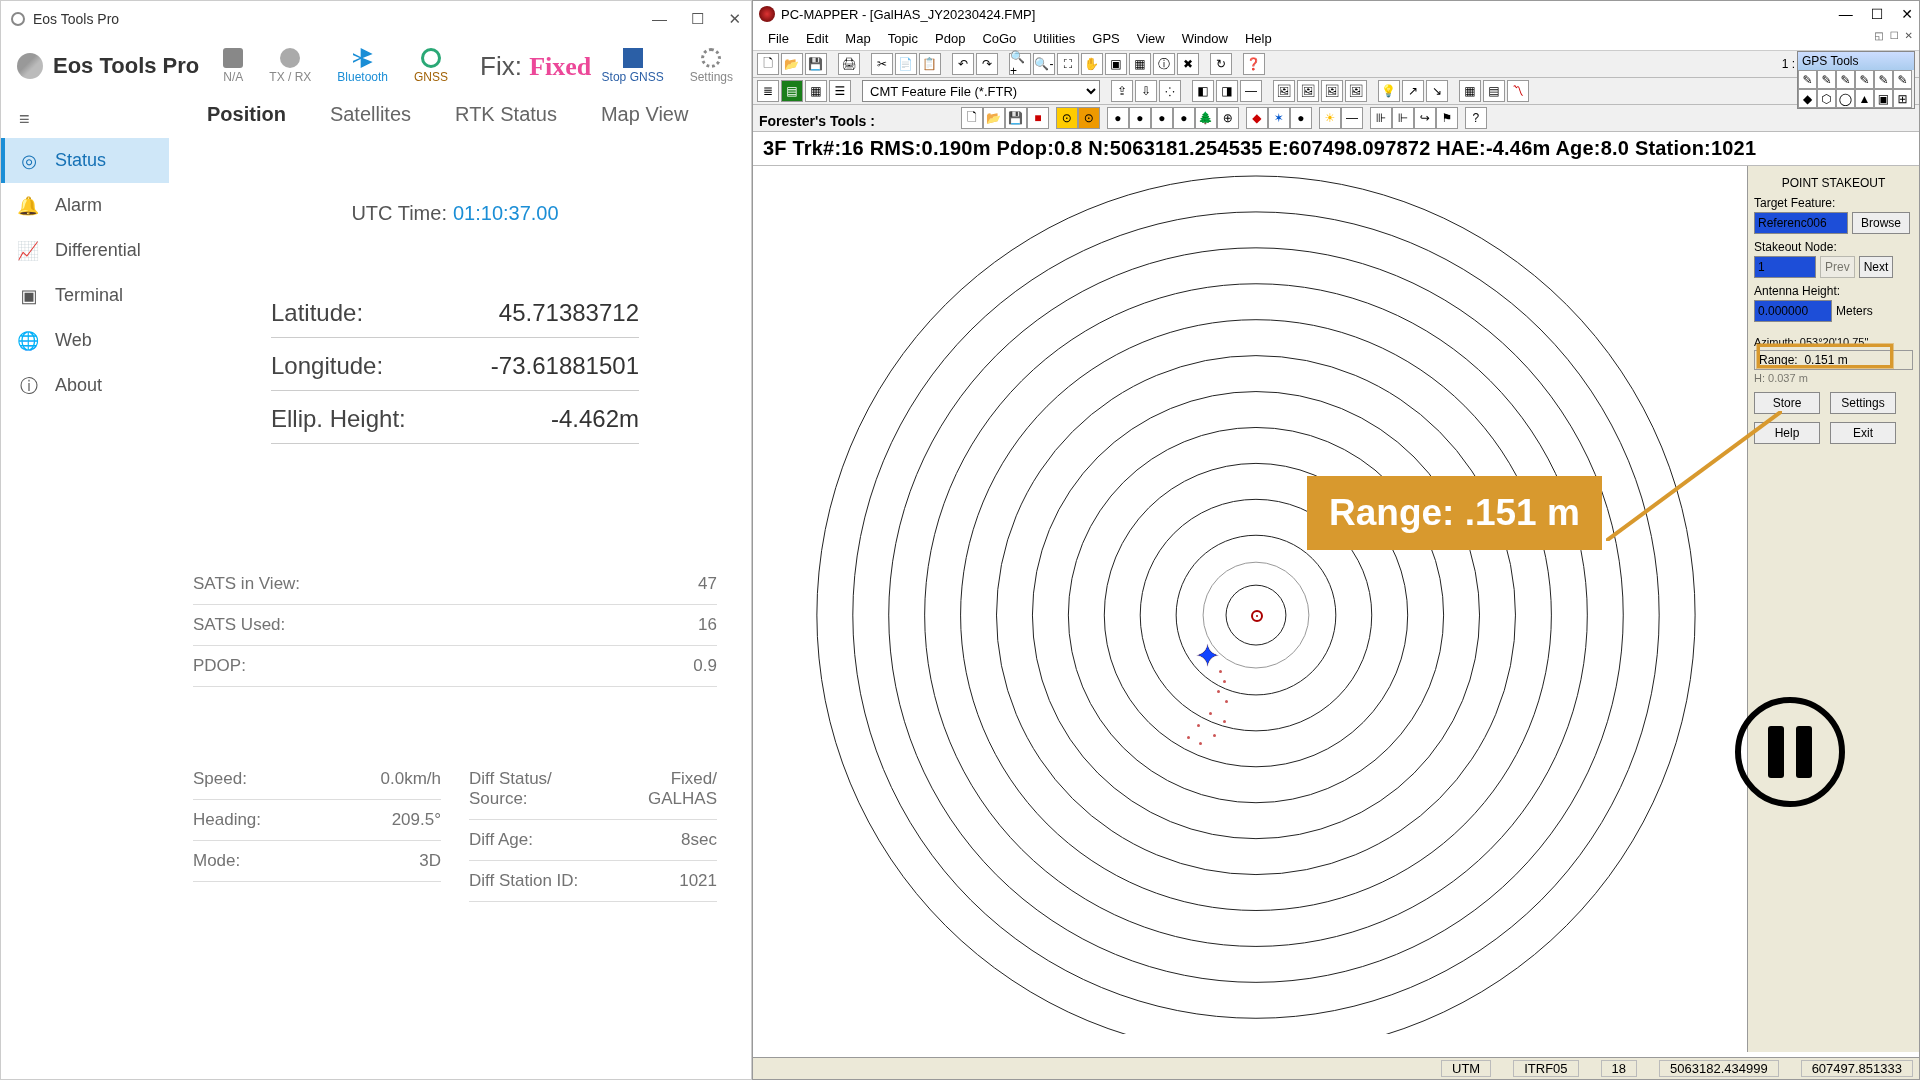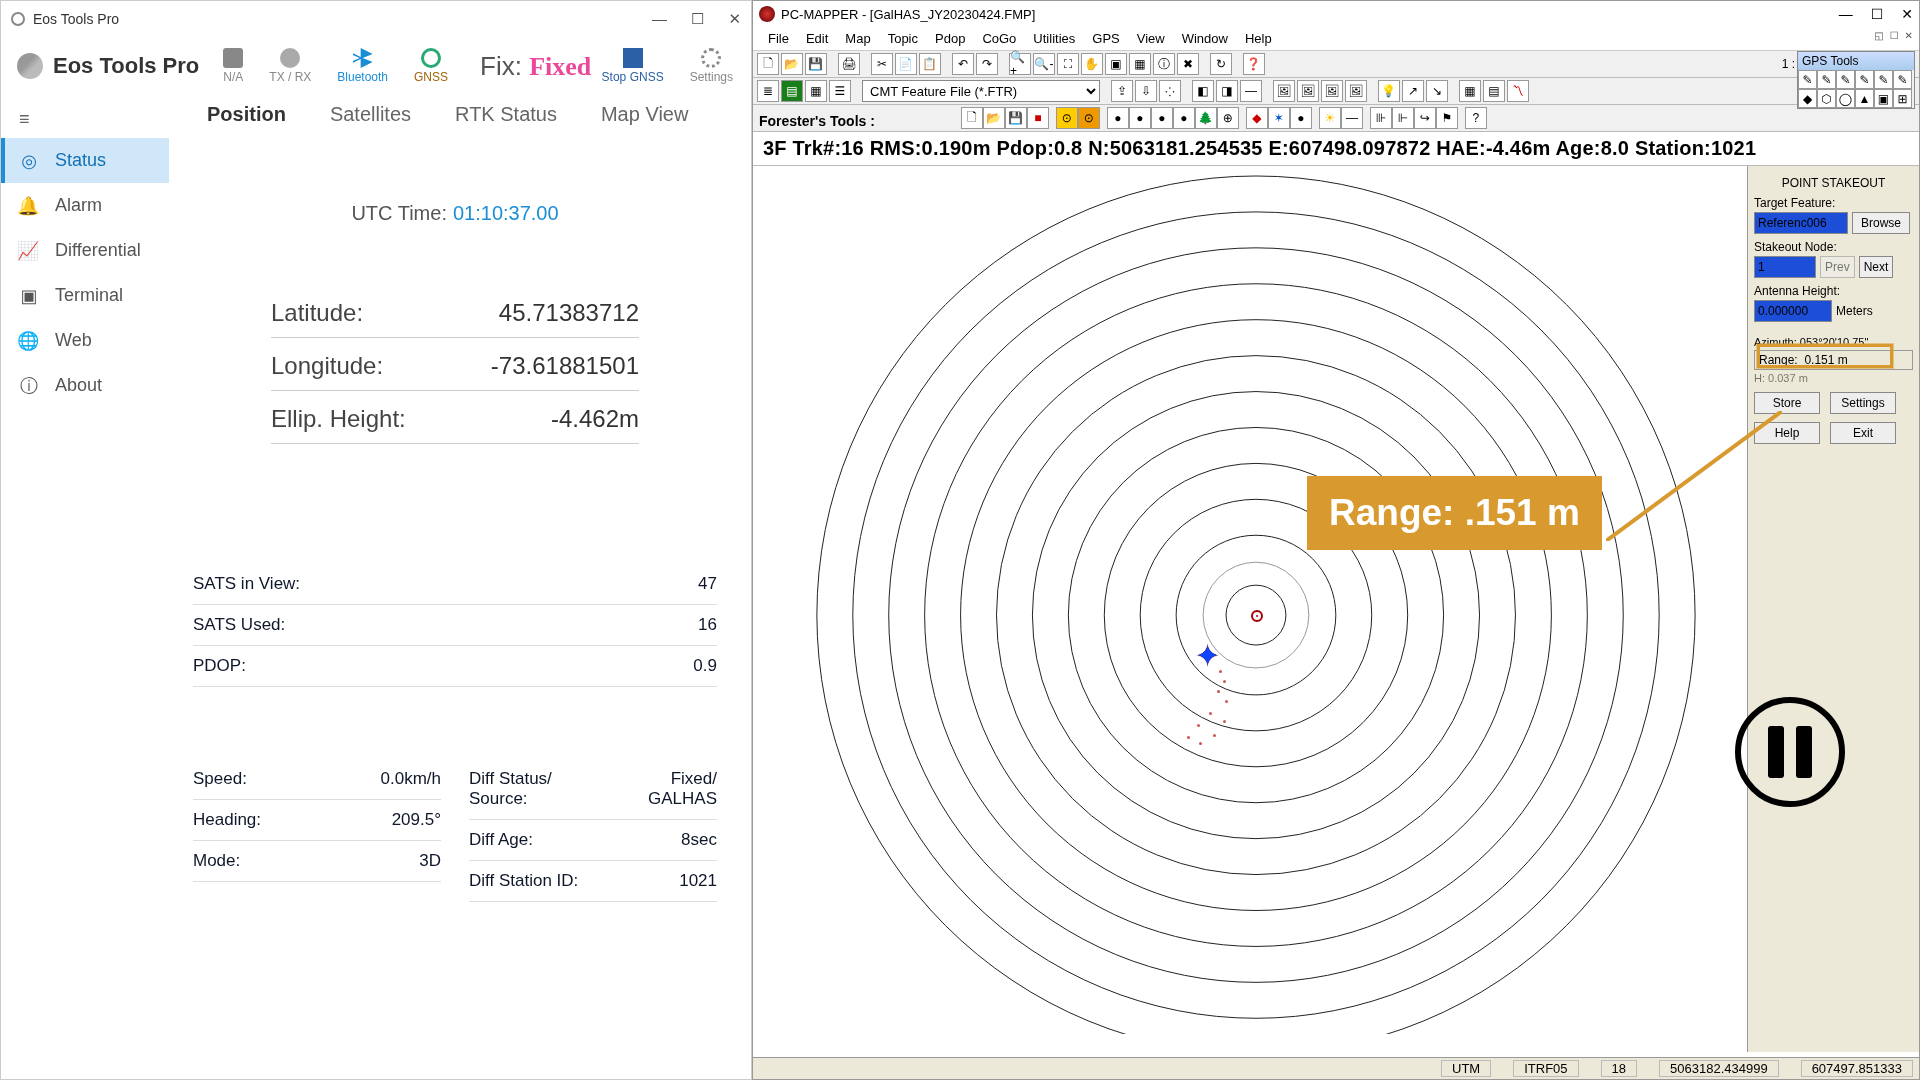--- a/index.html
+++ b/index.html
@@ -39,21 +39,21 @@
 .tabs .tab.active { color:#333; font-weight:600; }
 
 .utc { text-align:center; font-size:20px; color:#555; margin-top:60px; }
 .utc .v{ color:#1b8ed6; margin-left:6px; font-weight:500;}
 .coords { width:368px; margin:60px auto 0; }
 .crow { display:flex; justify-content:space-between; font-size:24px; color:#333; padding:14px 0 10px; border-bottom:1px solid #ccc; }
 .crow .lbl{color:#444;}
 
 .stats { display:flex; gap:28px; margin-top:120px; padding:0 14px;}
 .statcol { flex:1; }
-.srow { display:flex; justify-content:space-between; font-size:17px; color:#0f172a; padding:10px 0; border-bottom:1px solid #ddd; }
+.srow { display:flex; justify-content:space-between; font-size:17px; color:#737373; padding:10px 0; border-bottom:1px solid #ddd; }
 .stats2 { margin-top:72px; }
 
 
 .pcm { position:absolute; left:752px; top:0; width:1168px; height:1080px; border:1px solid #999; background:#fff; }
 .pcm-title { height:26px; background:#fff; display:flex; align-items:center; padding:0 6px; font-size:13px; }
 .pcm-title .tlogo2{width:16px;height:16px;background:radial-gradient(#d33,#500);border-radius:50%;margin-right:6px;}
 .pcm-title .wbtns{margin-left:auto; display:flex; gap:18px;}
 .pcm-title .wbtns span{cursor:pointer; font-size:14px;}
 .pcm .sub-wb { position:absolute; right:6px; top:29px; display:flex; gap:6px; font-size:10px; color:#555;}
 

